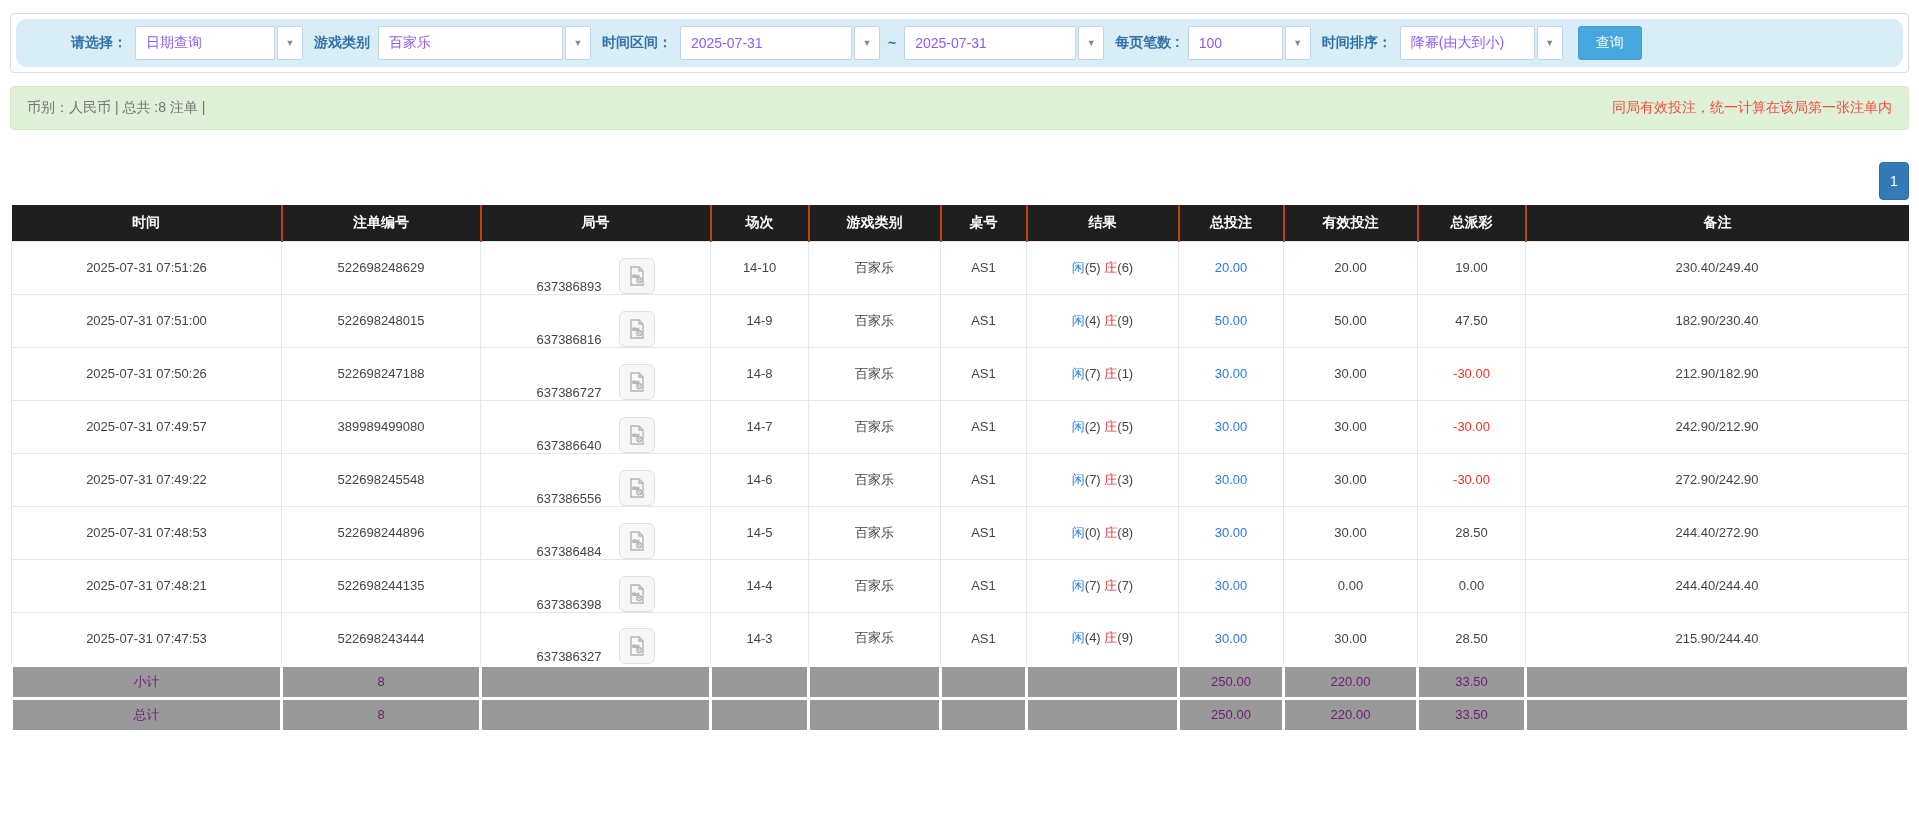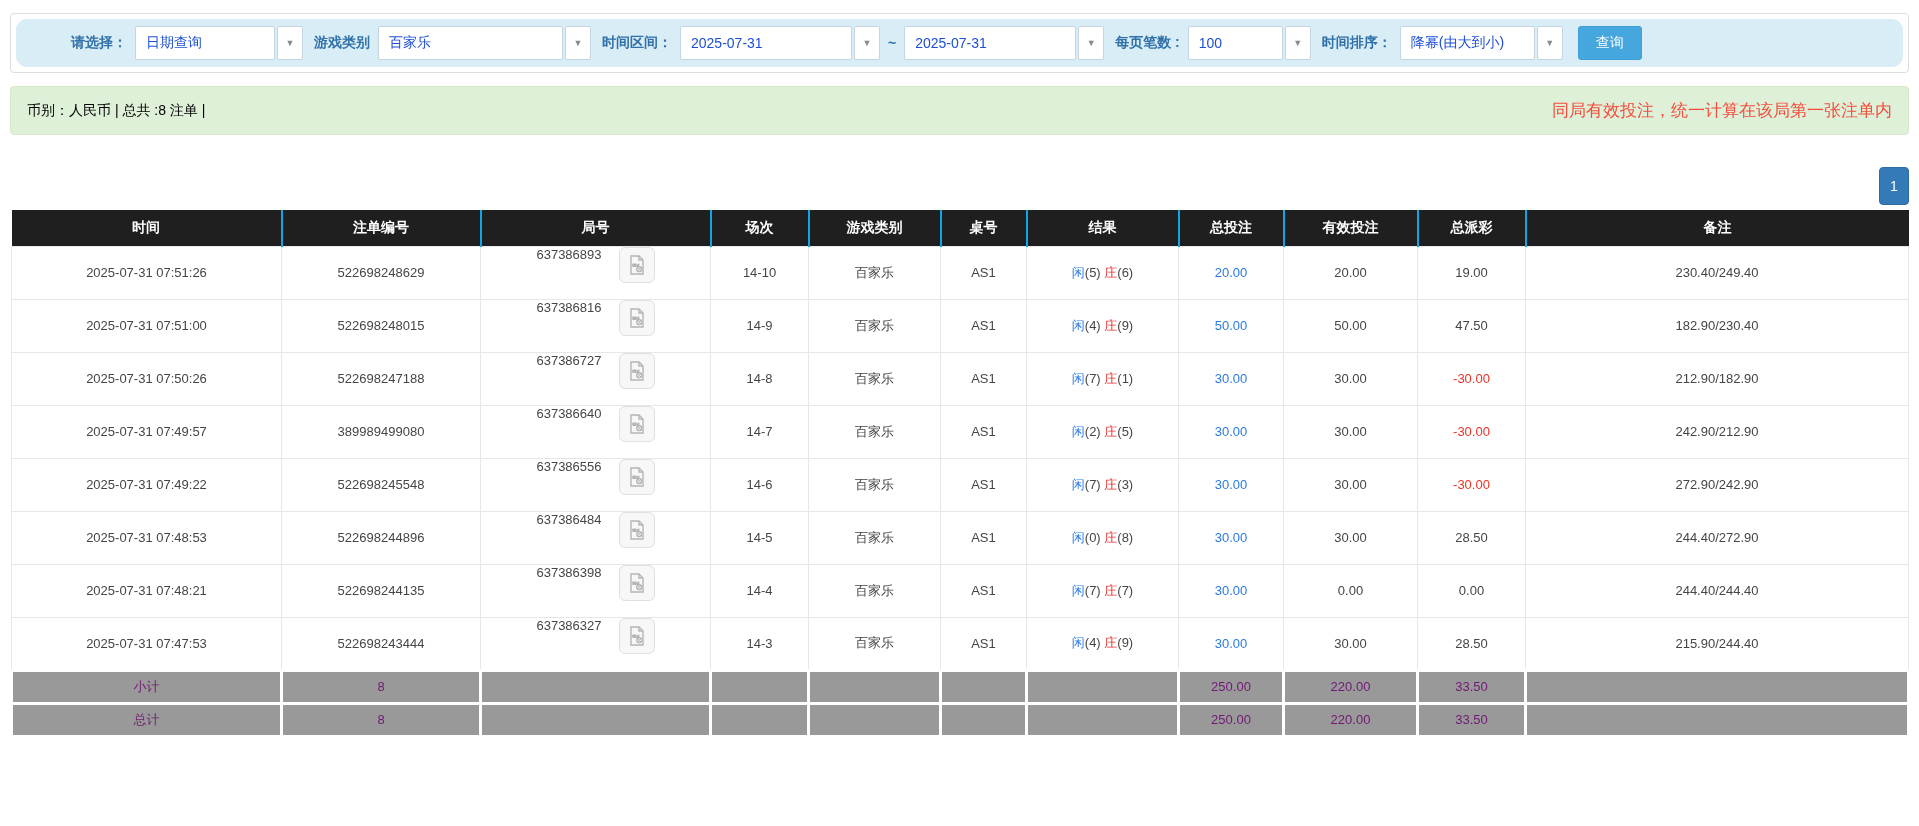--- a/index.html
+++ b/index.html
@@ -19,21 +19,21 @@
   .filter-bar {
     background:#d9edf7; border-radius:11px;
     display:flex; align-items:center; gap:11px;
     padding:7px 12px 7px 55px; min-height:48px;
   }
   .fgroup { display:flex; align-items:center; gap:8px; white-space:nowrap; }
   .flabel { color:#3071a9; font-weight:bold; font-size:14px; }
   .combo { display:inline-flex; align-items:center; gap:2px; }
   .cinput {
     height:34px; border:1px solid #c4d5e1; border-radius:2px; background:#fff;
-    padding:0 10px; font-size:14px; color:#1d4ed8;
+    padding:0 10px; font-size:14px; color:#8b5cf6;
     font-family:"Liberation Sans","DejaVu Sans",sans-serif;
   }
   .caret-btn {
     width:26px; height:34px; border:1px solid #c4d5e1; border-radius:2px; background:#fff;
     display:inline-flex; align-items:center; justify-content:center;
     color:#8a8a8a; font-size:9px; cursor:pointer;
   }
   .w140{width:140px;} .w185{width:185px;} .w150{width:172px;} .w95{width:95px;} .w135{width:135px;}
   .tilde { color:#3071a9; font-weight:bold; font-size:14px; }
   .search-btn {
@@ -41,47 +41,47 @@
     background:#45a7dd; border:1px solid #3f9fd8; border-radius:3px;
     color:#fff; font-size:14px; cursor:pointer;
     font-family:"Liberation Sans","DejaVu Sans",sans-serif;
   }
 
   
   .alert {
     margin-top:13px; background:#dff0d8; border:1px solid #d6e9c6; border-radius:4px;
     padding:12px 16px; display:flex; align-items:center; justify-content:space-between;
   }
-  .alert-left { color:#000000; font-size:14px; }
-  .alert-right { color:#f44d3c; font-size:17px;margin-left:8px; }
+  .alert-left { color:#737373; font-size:14px; }
+  .alert-right { color:#f44d3c; font-size:14px;margin-left:8px; }
 
   
   .pager { margin-top:32px; text-align:right; height:39px; }
   .page-btn {
     display:inline-block; min-width:30px; height:38px; line-height:36px; text-align:center;
     background:#337ab7; border:1px solid #2e6da4; border-radius:4px;
     color:#fff; font-size:14px; cursor:pointer; padding:0 6px;
   }
 
   
   table { border-collapse:collapse; width:100%; margin-top:4px; table-layout:fixed; }
   thead th {
     background:#1f1f1f; color:#fff; font-weight:bold; font-size:14px;
-    height:36px; border-right:2px solid #0ea5e9; text-align:center;
+    height:36px; border-right:2px solid #c2410c; text-align:center;
   }
   thead th:last-child { border-right:none; }
   tbody td {
     border:1px solid #e7e7e7; height:53px; text-align:center; font-size:13px; color:#454545;
     background:#fff; overflow:hidden;
   }
   td.blue-link { color:#2a7ae4; cursor:pointer; }
   .res-p { color:#2a7ae4; }
   .res-b { color:#e53333; }
   td.neg { color:#ee3124; }
-  .gameno-cell { display:flex; align-items:flex-start; justify-content:center; gap:17px; height:100%; }
+  .gameno-cell { display:flex; align-items:flex-end; justify-content:center; gap:17px; height:100%; }
   .video-btn {
     width:36px; height:36px; border:1px solid #e0e0e0; border-radius:6px; background:#f7f7f7;
     display:inline-flex; align-items:center; justify-content:center; cursor:pointer;
   }
   tfoot td {
     background:#999; color:#701a75; height:33px; border:3px solid #fff;
     text-align:center; font-size:13px;
   }
 </style>
 </head>

